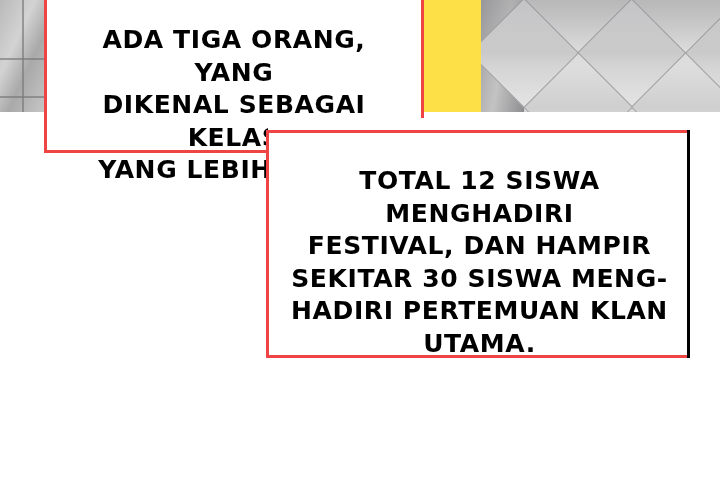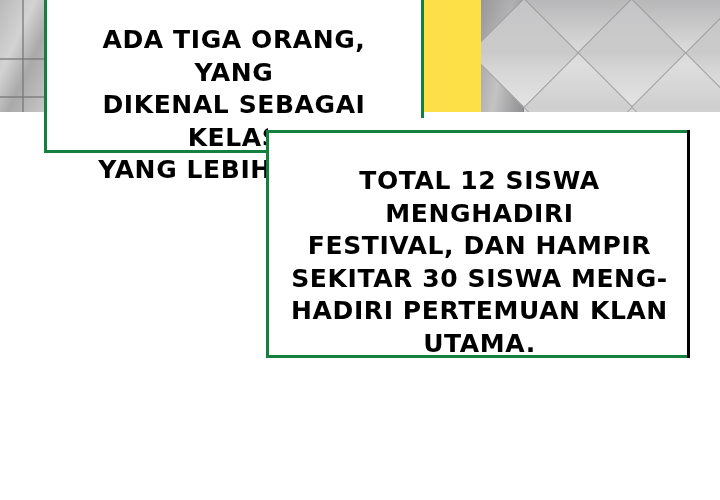--- a/index.html
+++ b/index.html
@@ -62,21 +62,21 @@
     position: absolute;
     left: 0; top: 112px;
     width: 720px; height: 388px;
     background: #ffffff;
   }
 
   
   .balloon {
     position: absolute;
     background: #ffffff;
-    border: 3px solid #15803d;
+    border: 3px solid #ef4444;
     box-sizing: border-box;
   }
   .balloon-text {
     font-family: "DejaVu Sans", sans-serif;
     font-weight: 700;
     color: #000000;
     text-align: center;
     letter-spacing: 0.6px;
     white-space: pre-line;
     line-height: 1.30;

